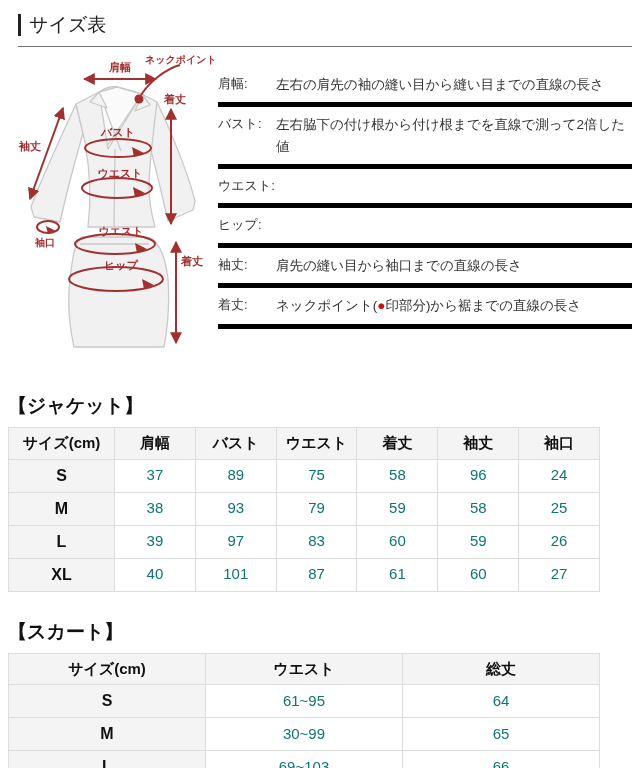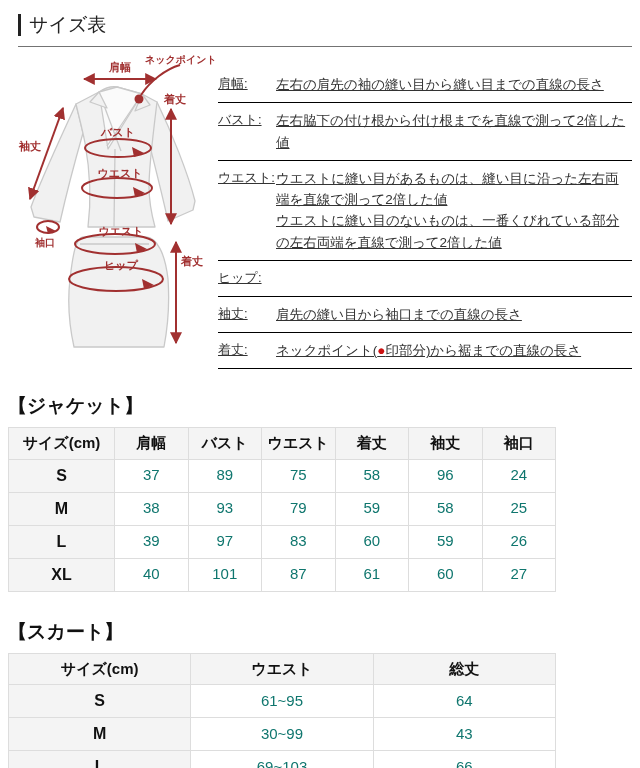--- a/index.html
+++ b/index.html
@@ -10,28 +10,28 @@
     color:#333;
   }
   
   .page-header { margin:14px 8px 0 18px; padding-bottom:10px; border-bottom:1px solid #737373; }
   .page-title { font-size:19px; font-weight:500; color:#222; border-left:3px solid #222; padding-left:8px; line-height:1.15; }
 
   
   .content { display:flex; padding:4px 6px 0 4px; }
   .diagram-wrap { width:214px; flex-shrink:0; }
   .defs { flex:1; margin-top:16px; padding-right:2px; }
-  .def-row { display:flex; border-bottom:1px solid #000000; padding:7px 0; font-size:13.5px; line-height:1.58; color:#333;text-decoration:underline; }
+  .def-row { display:flex; border-bottom:5px solid #000000; padding:7px 0; font-size:13.5px; line-height:1.58; color:#333; }
   .def-term { width:58px; flex-shrink:0; font-size:13px; color:#333; }
   .def-desc { flex:1; }
   .red-dot { color:#cc1111; }
 
   
   .section-title { font-size:19px; font-weight:bold; color:#111; margin:20px 0 8px 8px; }
-  .size-table { width:548px; margin:0 8px; border-collapse:collapse; table-layout:fixed; font-size:15px; }
+  .size-table { width:592px; margin:0 8px; border-collapse:collapse; table-layout:fixed; font-size:15px; }
   .size-table th, .size-table td { border:1px solid #dddddd; text-align:center; padding:6px 4px; line-height:1.25; }
   .size-table th { background:#f4f4f4; font-weight:bold; color:#111; }
   .size-table td.size-cell { background:#f4f4f4; font-weight:bold; color:#111; font-size:16px; }
   .size-table td { color:#0f766e; }
 
   
   svg text { font-family:"Liberation Sans","DejaVu Sans",sans-serif; font-weight:bold; fill:#a13030; }
 </style>
 </head>
 <body>
@@ -105,24 +105,20 @@
     <div class="def-row">
       <div class="def-term">肩幅:</div>
       <div class="def-desc">左右の肩先の袖の縫い目から縫い目までの直線の長さ</div>
     </div>
     <div class="def-row">
       <div class="def-term">バスト:</div>
       <div class="def-desc">左右脇下の付け根から付け根までを直線で測って2倍した値</div>
     </div>
     <div class="def-row">
       <div class="def-term">ウエスト:</div>
-      <div class="def-desc">
-        <div>ウエストに縫い目があるものは、縫い目に沿った左右両端を直線で測って2倍した値</div>
-        <div>ウエストに縫い目のないものは、一番くびれている部分の左右両端を直線で測って2倍した値</div>
-      </div>
     </div>
     <div class="def-row">
       <div class="def-term">ヒップ:</div>
     </div>
     <div class="def-row">
       <div class="def-term">袖丈:</div>
       <div class="def-desc">肩先の縫い目から袖口までの直線の長さ</div>
     </div>
     <div class="def-row">
       <div class="def-term">着丈:</div>
@@ -204,21 +200,21 @@
   </thead>
   <tbody>
     <tr>
       <td class="size-cell">S</td>
       <td>61~95</td>
       <td>64</td>
     </tr>
     <tr>
       <td class="size-cell">M</td>
       <td>30~99</td>
-      <td>43</td>
+      <td>65</td>
     </tr>
     <tr>
       <td class="size-cell">L</td>
       <td>69~103</td>
       <td>66</td>
     </tr>
 
   </tbody>
 </table>
 

